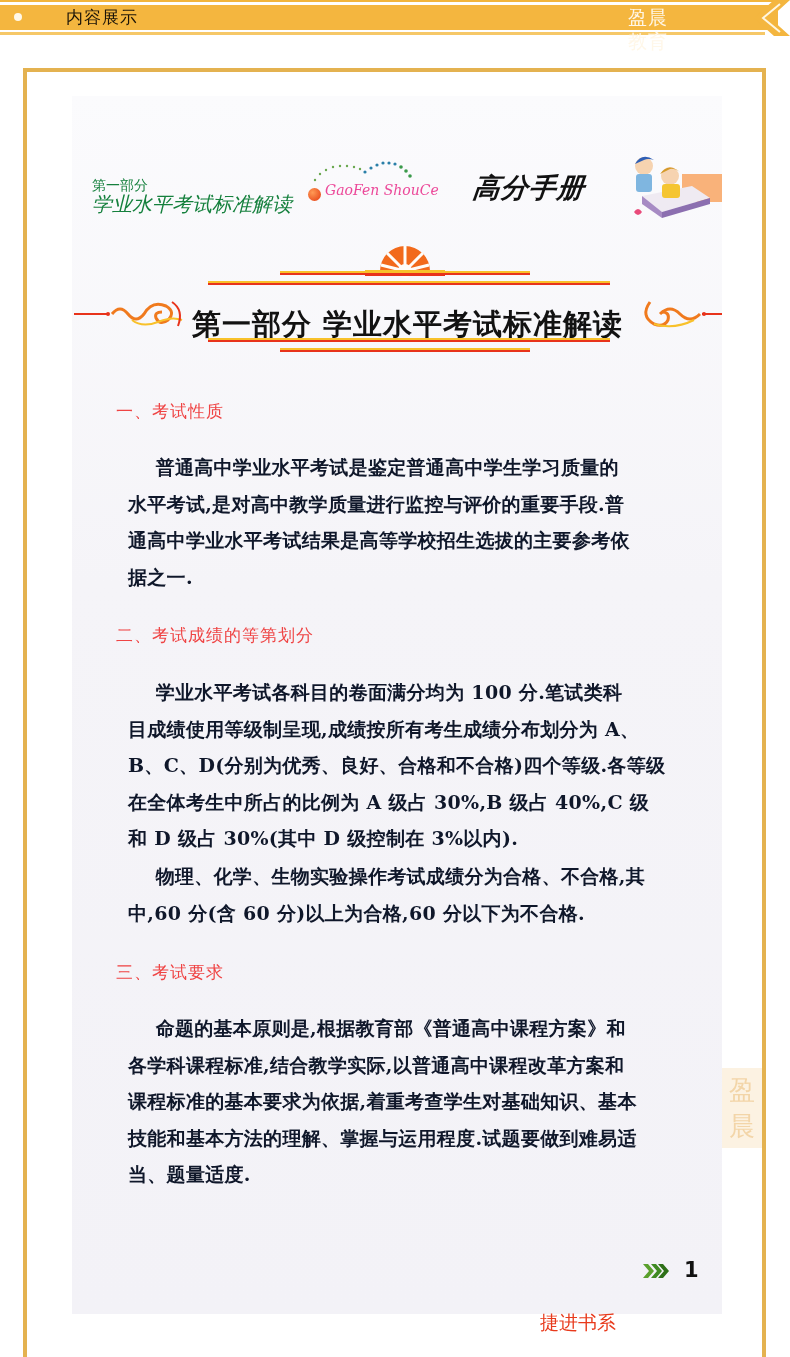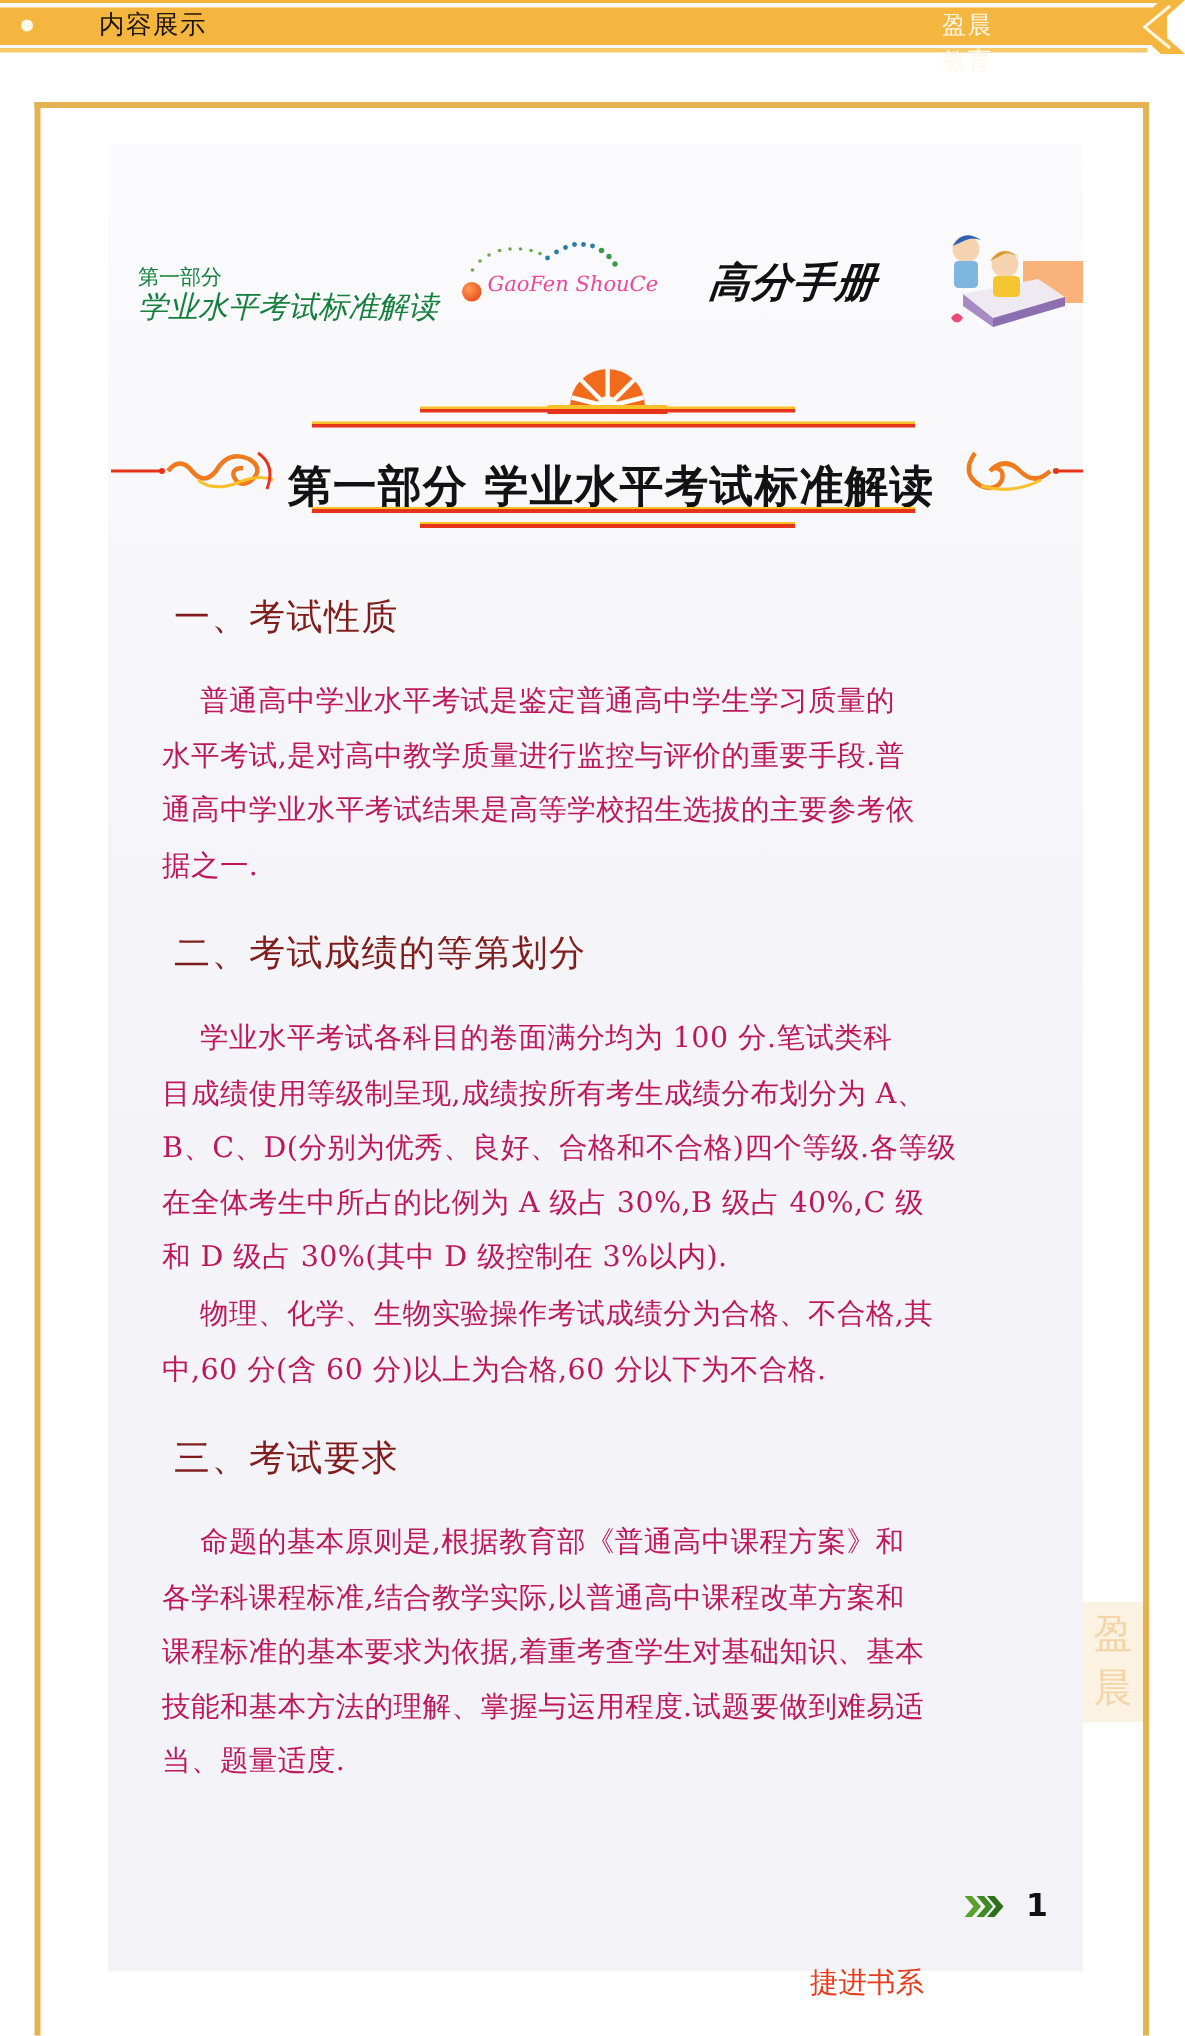--- a/index.html
+++ b/index.html
@@ -6,21 +6,21 @@
     html, body { width: 790px; height: 1357px; background: #ffffff; overflow: hidden; }
     body { position: relative; font-family: "DejaVu Sans", sans-serif; color: #1a1a1a; }
 
     
     .banner { position: absolute; left: 0; top: 0; width: 668px; height: 40px; }
     .banner .line-top { position: absolute; left: 0; top: 0; width: 775px; height: 2px; background: #f2b53c; }
     .banner .band { position: absolute; left: 0; top: 5px; width: 778px; height: 25px; background: #f4b63f; }
     .banner .line-bot { position: absolute; left: 0; top: 32px; width: 765px; height: 3px; background: #f6c868; }
     .banner .dot { position: absolute; left: 14px; top: 13px; width: 8px; height: 8px; border-radius: 50%; background: #fff8e8; }
     .banner .title { position: absolute; left: 66px; top: 6px; font-size: 17px; line-height: 22px; color: #1b1408; letter-spacing: 1px; }
-    .banner .brand { position: absolute; left: 628px; top: 5px; font-size: 16px; line-height: 24px; color: #fff7e8; letter-spacing: 1px; }
+    .banner .brand { position: absolute; left: 628px; top: 5px; font-size: 19px; line-height: 24px; color: #fff7e8; letter-spacing: 1px; }
     .banner .chev { position: absolute; left: 744px; top: 0px; width: 46px; height: 36px; }
 
     
     .frame { position: absolute; left: 23px; top: 68px; width: 743px; height: 1300px;
              border-left: 4px solid #e4b250; border-top: 4px solid #e4b250; border-right: 4px solid #e4b250; }
 
     
     .page { position: absolute; left: 72px; top: 96px; width: 650px; height: 1218px;
             background: linear-gradient(180deg, #fbfbfd 0%, #f5f4f8 40%, #f3f2f7 100%); }
 
@@ -36,22 +36,22 @@
     .kids { position: absolute; left: 622px; top: 152px; width: 100px; height: 70px; }
 
     
     .orn-top { position: absolute; left: 335px; top: 237px; width: 140px; height: 50px; }
     .rule { position: absolute; height: 4px; background: linear-gradient(180deg, #f8c12a 0 40%, #e8331b 40% 100%); }
     .main-title { position: absolute; left: 192px; top: 304px; font-size: 29px; line-height: 40px; font-weight: bold; color: #121212; letter-spacing: 1px; white-space: nowrap; }
     .flour-l { position: absolute; left: 72px; top: 296px; width: 118px; height: 36px; }
     .flour-r { position: absolute; left: 640px; top: 296px; width: 84px; height: 36px; }
 
     
-    .sec-h { position: absolute; left: 116px; font-size: 24px; line-height: 28px; color: #7f1d1d; letter-spacing: 1px; white-space: nowrap; }
-    .para { position: absolute; left: 108px; width: 600px; font-family: "DejaVu Serif", serif; font-size: 19px; line-height: 36.5px; color: #be185d; white-space: pre; letter-spacing: 0.3px; }
+    .sec-h { position: absolute; left: 116px; font-size: 17px; line-height: 28px; color: #ef4444; letter-spacing: 1px; white-space: nowrap; }
+    .para { position: absolute; left: 128px; width: 600px; font-family: "DejaVu Serif", serif; font-size: 19px; line-height: 36.5px; color: #0f172a; white-space: pre; letter-spacing: 0.3px; font-weight: bold; }
 
     
     .wm { position: absolute; left: 722px; top: 1068px; width: 40px; height: 80px; background: rgba(248, 226, 190, 0.45);
           color: rgba(235, 190, 120, 0.55); font-size: 26px; line-height: 36px; text-align: center; padding-top: 4px; }
 
     
     .foot { position: absolute; left: 540px; top: 1309px; font-size: 19px; line-height: 26px; color: #e83a1c; white-space: nowrap; }
     .foot-arrow { position: absolute; left: 643px; top: 1262px; width: 26px; height: 18px; }
     .foot-num { position: absolute; left: 684px; top: 1257px; font-size: 21px; line-height: 26px; color: #111; font-weight: bold; }
   </style>

